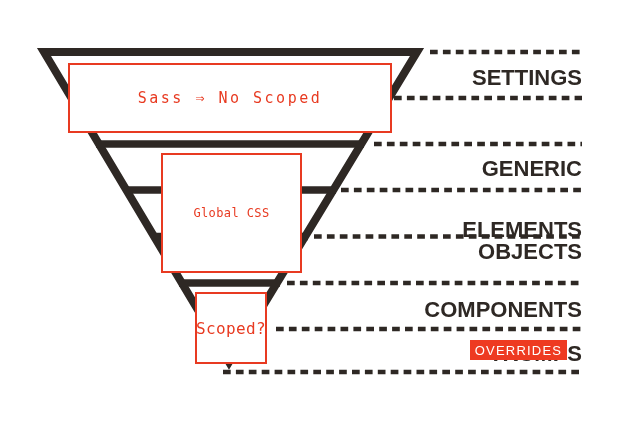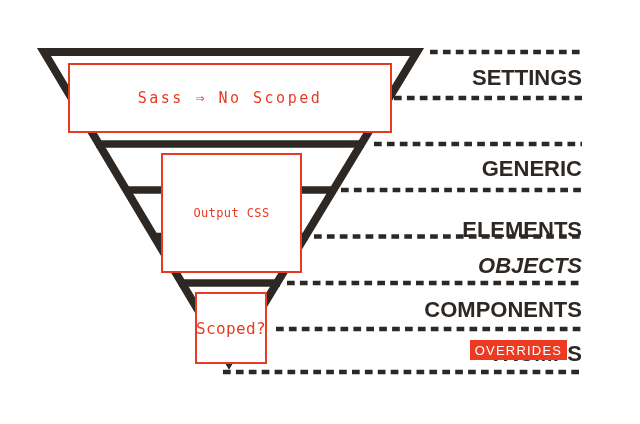--- a/index.html
+++ b/index.html
@@ -18,21 +18,21 @@
   svg{position:absolute;left:0;top:0;}
   .outline{fill:none;stroke:var(--ink);stroke-width:8;stroke-linejoin:miter;}
   .bar{stroke:var(--ink);stroke-width:7.5;}
   .dash{stroke:var(--ink);stroke-width:4.4;stroke-dasharray:7.7 5.2;}
   .layer-label{
     position:absolute;right:58px;text-align:right;
     font-weight:700;font-size:22px;line-height:27px;
     color:var(--ink);letter-spacing:0px;white-space:nowrap;
   }
   .ll-0{top:64px;} .ll-1{top:109px;} .ll-2{top:155px;} .ll-3{top:202px;margin-top:14px;}
-  .ll-4{top:252px;font-style:italic;} .ll-5{top:296px;} .ll-6{top:340px;}
+  .ll-4{top:238px;} .ll-5{top:296px;} .ll-6{top:340px;}
   .note-box{
     position:absolute;box-sizing:border-box;background:var(--bg);
     border:2px solid var(--red);color:var(--red);
     font-family:"DejaVu Sans Mono","Liberation Mono",monospace;
     display:flex;align-items:center;justify-content:center;
     text-align:center;white-space:nowrap;
   }
   .sass-box{left:68px;top:63px;width:324px;height:70px;font-size:15px;letter-spacing:2.5px;}
   .global-box{left:161px;top:153px;width:141px;height:120px;font-size:12px;letter-spacing:0.4px;}
   .scoped-box{left:195px;top:292px;width:72px;height:72px;font-size:16px;letter-spacing:0.4px;}
@@ -73,21 +73,21 @@
   <div class="layer-label ll-2">GENERIC</div>
   <div class="layer-label ll-3">ELEMENTS</div>
   <div class="layer-label ll-4">OBJECTS</div>
   <div class="layer-label ll-5">COMPONENTS</div>
   <div class="layer-label ll-6">TRUMPS</div>
 
   <div class="note-box sass-box">
     <span>Sass ⇒ No Scoped</span>
   </div>
   <div class="note-box global-box">
-    <span>Output CSS</span>
+    <span>Global CSS</span>
   </div>
   <div class="note-box scoped-box">
     <span>Scoped?</span>
   </div>
 
   <div class="overrides-badge">OVERRIDES</div>
 
 </div>
 
 </body></html>

